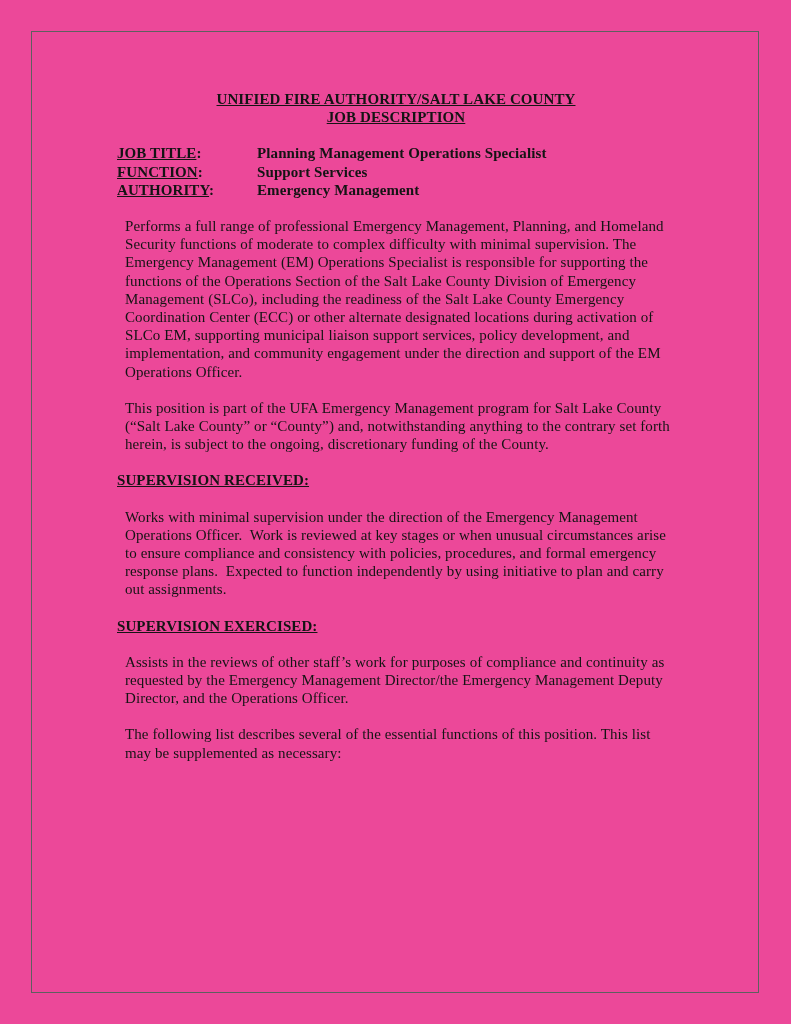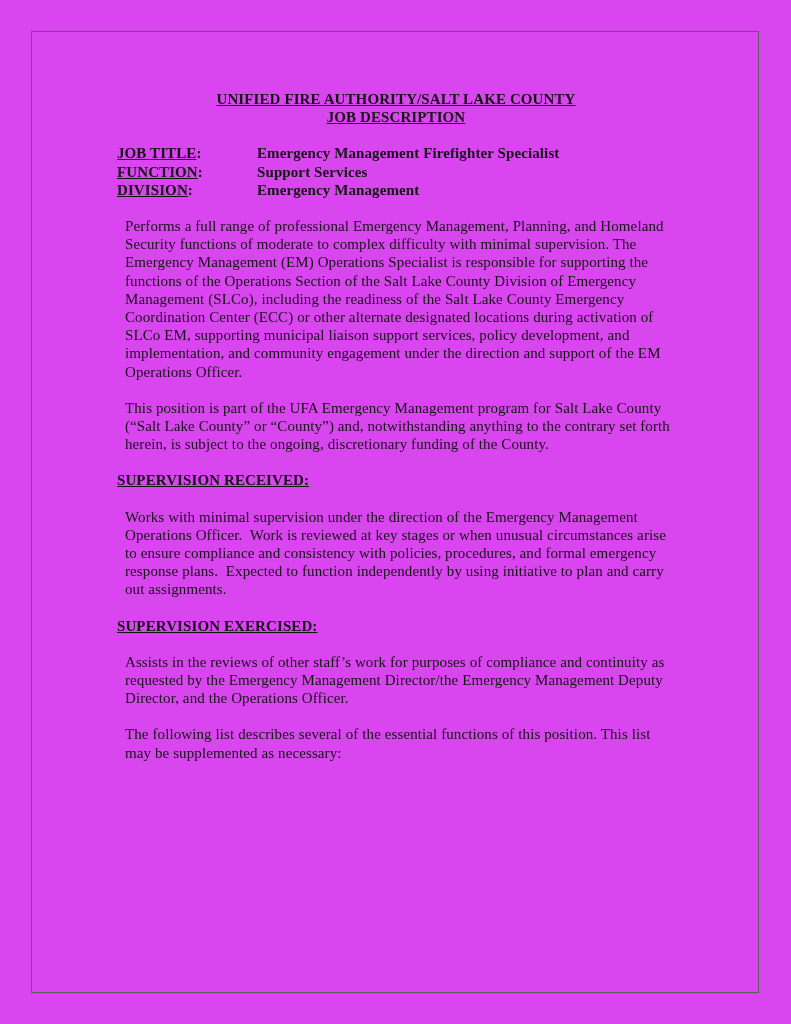--- a/index.html
+++ b/index.html
@@ -4,21 +4,21 @@
 <style>
   html, body {
     margin: 0;
     padding: 0;
     background: #ffffff;
   }
   .page {
     position: relative;
     width: 791px;
     height: 1024px;
-    background: #d946ef;
+    background: #ec4899;
     overflow: hidden;
     font-family: "Liberation Serif", "DejaVu Serif", serif;
     color: #141414;
   }
   .frame {
     position: absolute;
     left: 31px;
     top: 31px;
     width: 728px;
     height: 962px;
@@ -81,31 +81,31 @@
 
   <div class="content">
 
     <div class="doc-title">
       <div><span class="u">UNIFIED FIRE AUTHORITY/SALT LAKE COUNTY</span></div>
       <div><span class="u">JOB DESCRIPTION</span></div>
     </div>
 
     <div class="kvp first">
       <span class="kvp-label"><span class="u">JOB TITLE</span><span>:</span></span>
-      <span class="kvp-value">Emergency Management Firefighter Specialist</span>
+      <span class="kvp-value">Planning Management Operations Specialist</span>
     </div>
 
 
     <div class="kvp">
       <span class="kvp-label"><span class="u">FUNCTION</span><span>:</span></span>
       <span class="kvp-value">Support Services</span>
     </div>
 
     <div class="kvp">
-      <span class="kvp-label"><span class="u">DIVISION</span><span>:</span></span>
+      <span class="kvp-label"><span class="u">AUTHORITY</span><span>:</span></span>
       <span class="kvp-value">Emergency Management</span>
     </div>
 
 
     <div class="para">Performs a full range of professional Emergency Management, Planning, and Homeland Security functions of moderate to complex difficulty with minimal supervision. The Emergency Management (EM) Operations Specialist is responsible for supporting the functions of the Operations Section of the Salt Lake County Division of Emergency Management (SLCo), including the readiness of the Salt Lake County Emergency Coordination Center (ECC) or other alternate designated locations during activation of SLCo EM, supporting municipal liaison support services, policy development, and implementation, and community engagement under the direction and support of the EM Operations Officer.</div>
     <div class="para">This position is part of the UFA Emergency Management program for Salt Lake County (“Salt Lake County” or “County”) and, notwithstanding anything to the contrary set forth herein, is subject to the ongoing, discretionary funding of the County.</div>
 
     <div class="section-heading">SUPERVISION RECEIVED:</div>
     <div class="para">Works with minimal supervision under the direction of the Emergency Management Operations Officer.  Work is reviewed at key stages or when unusual circumstances arise to ensure compliance and consistency with policies, procedures, and formal emergency response plans.  Expected to function independently by using initiative to plan and carry out assignments.</div>
 

